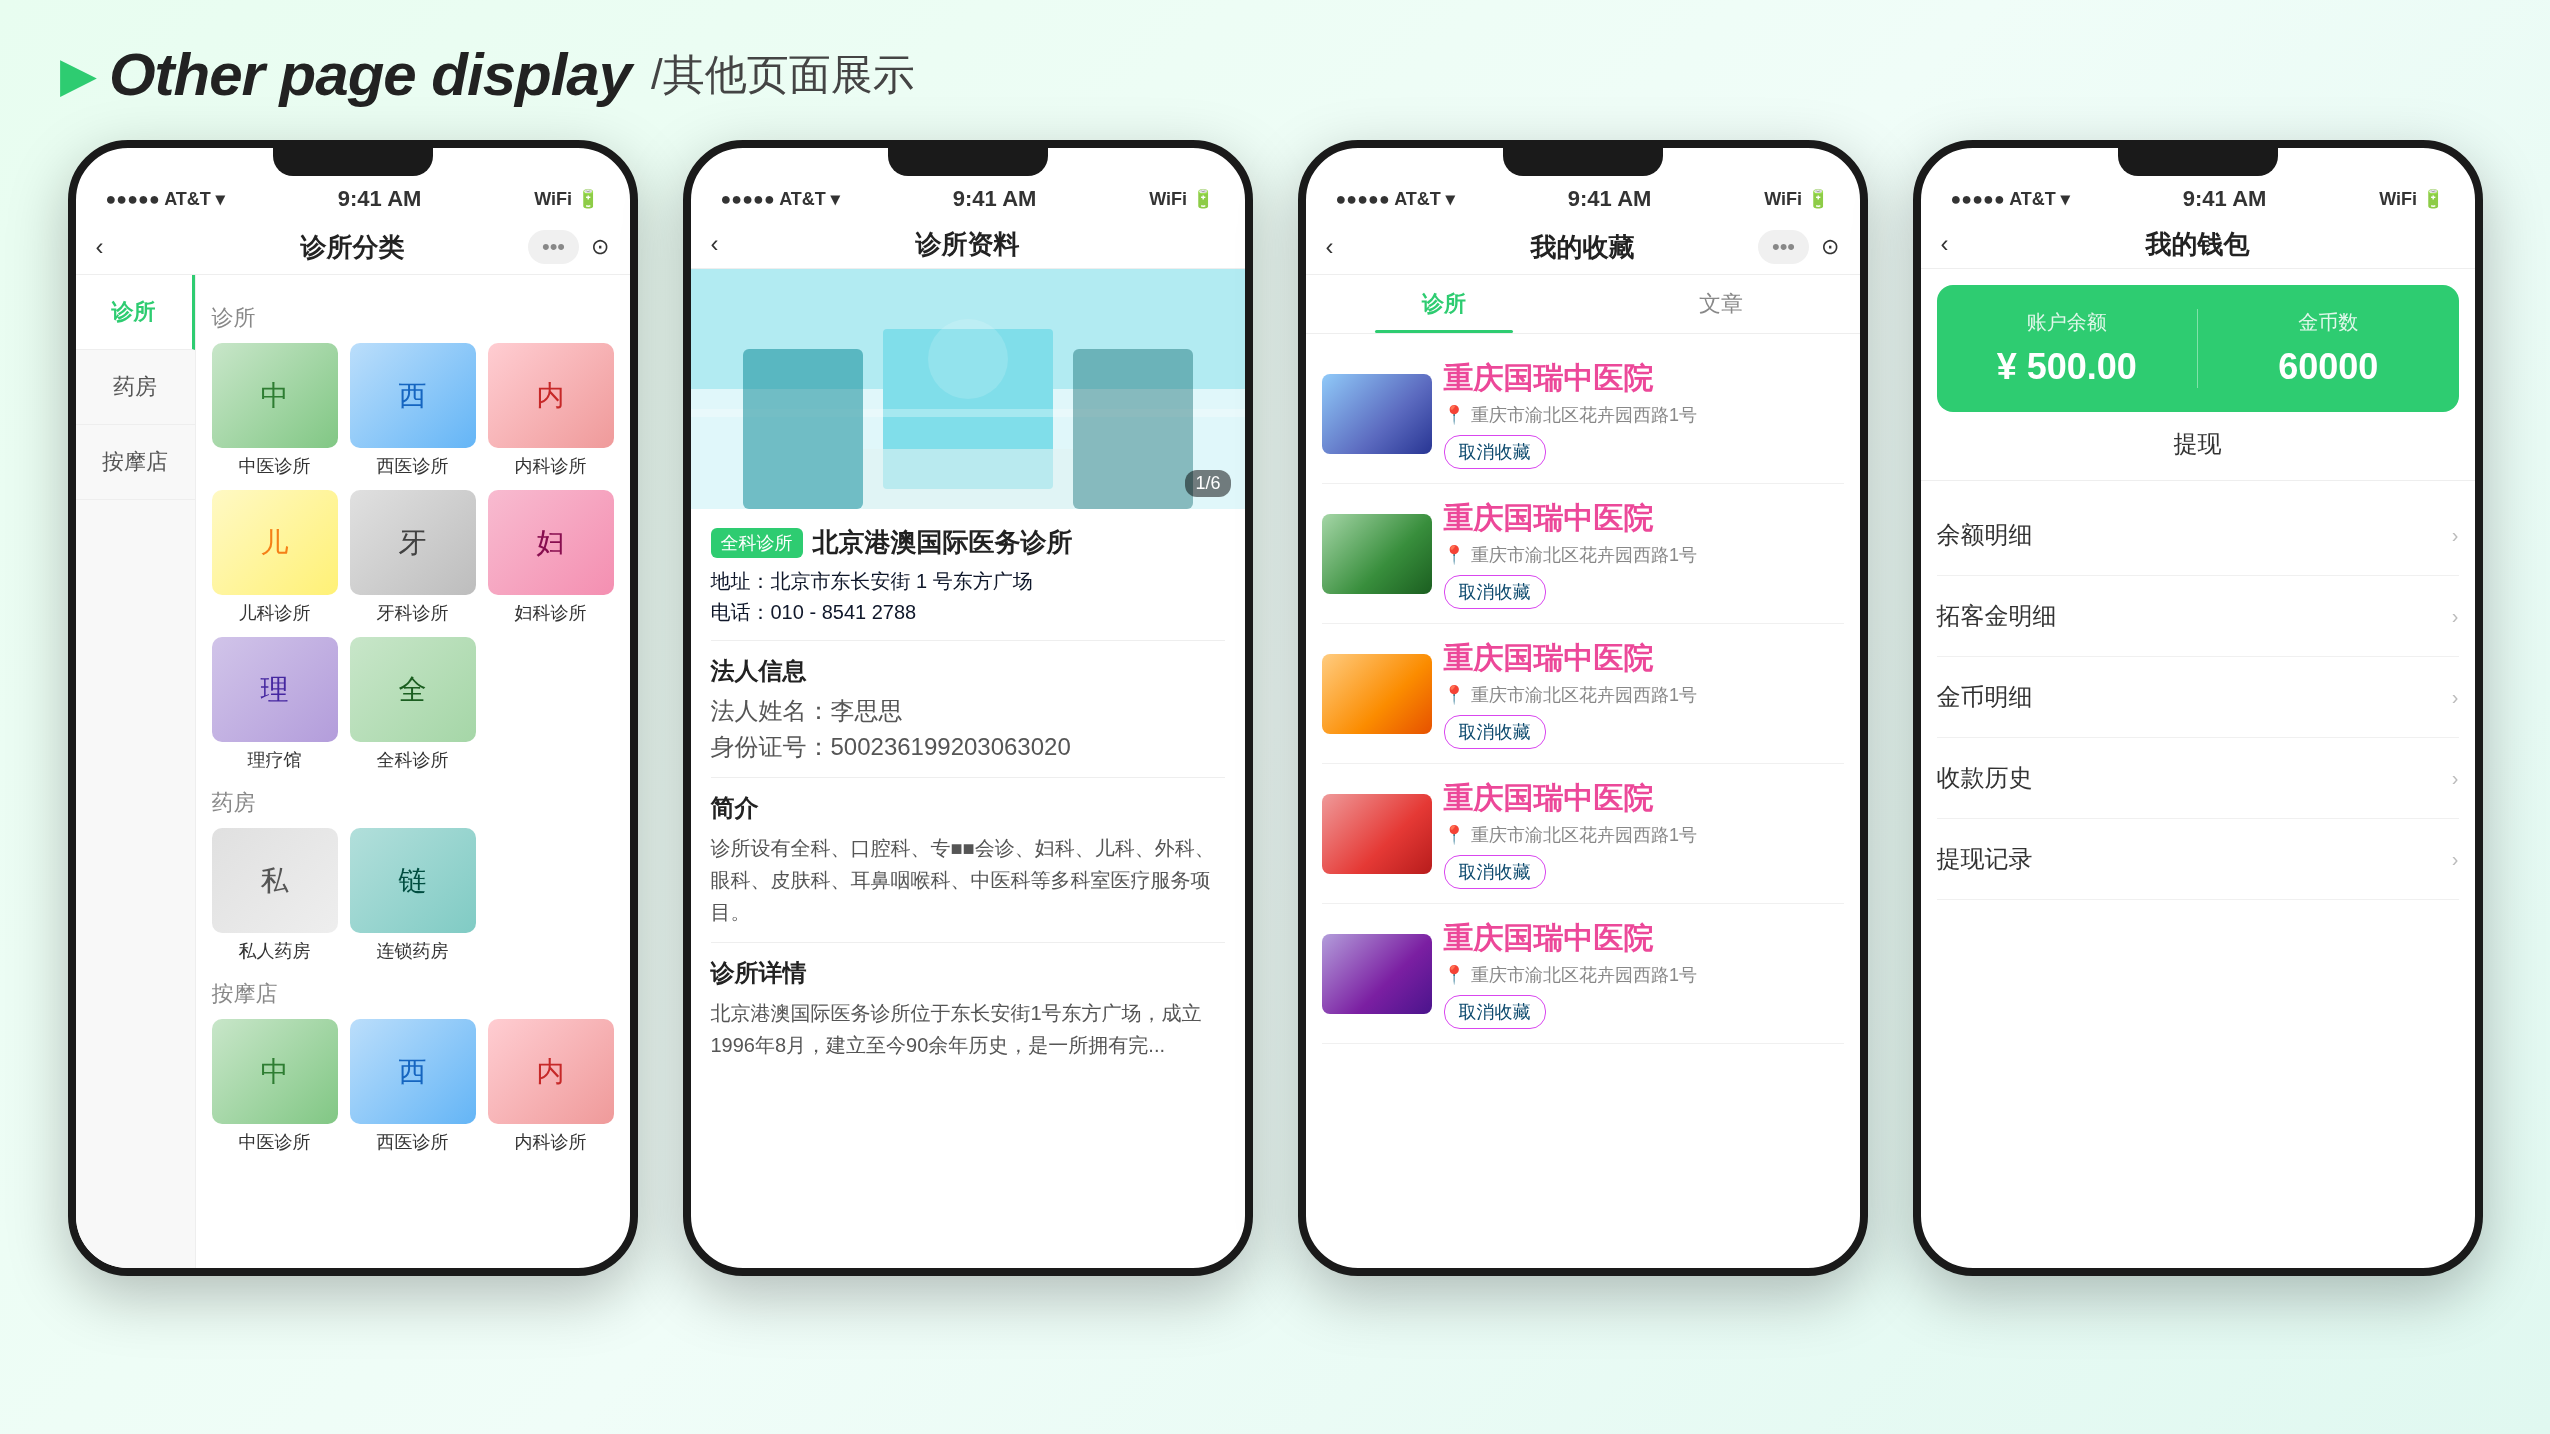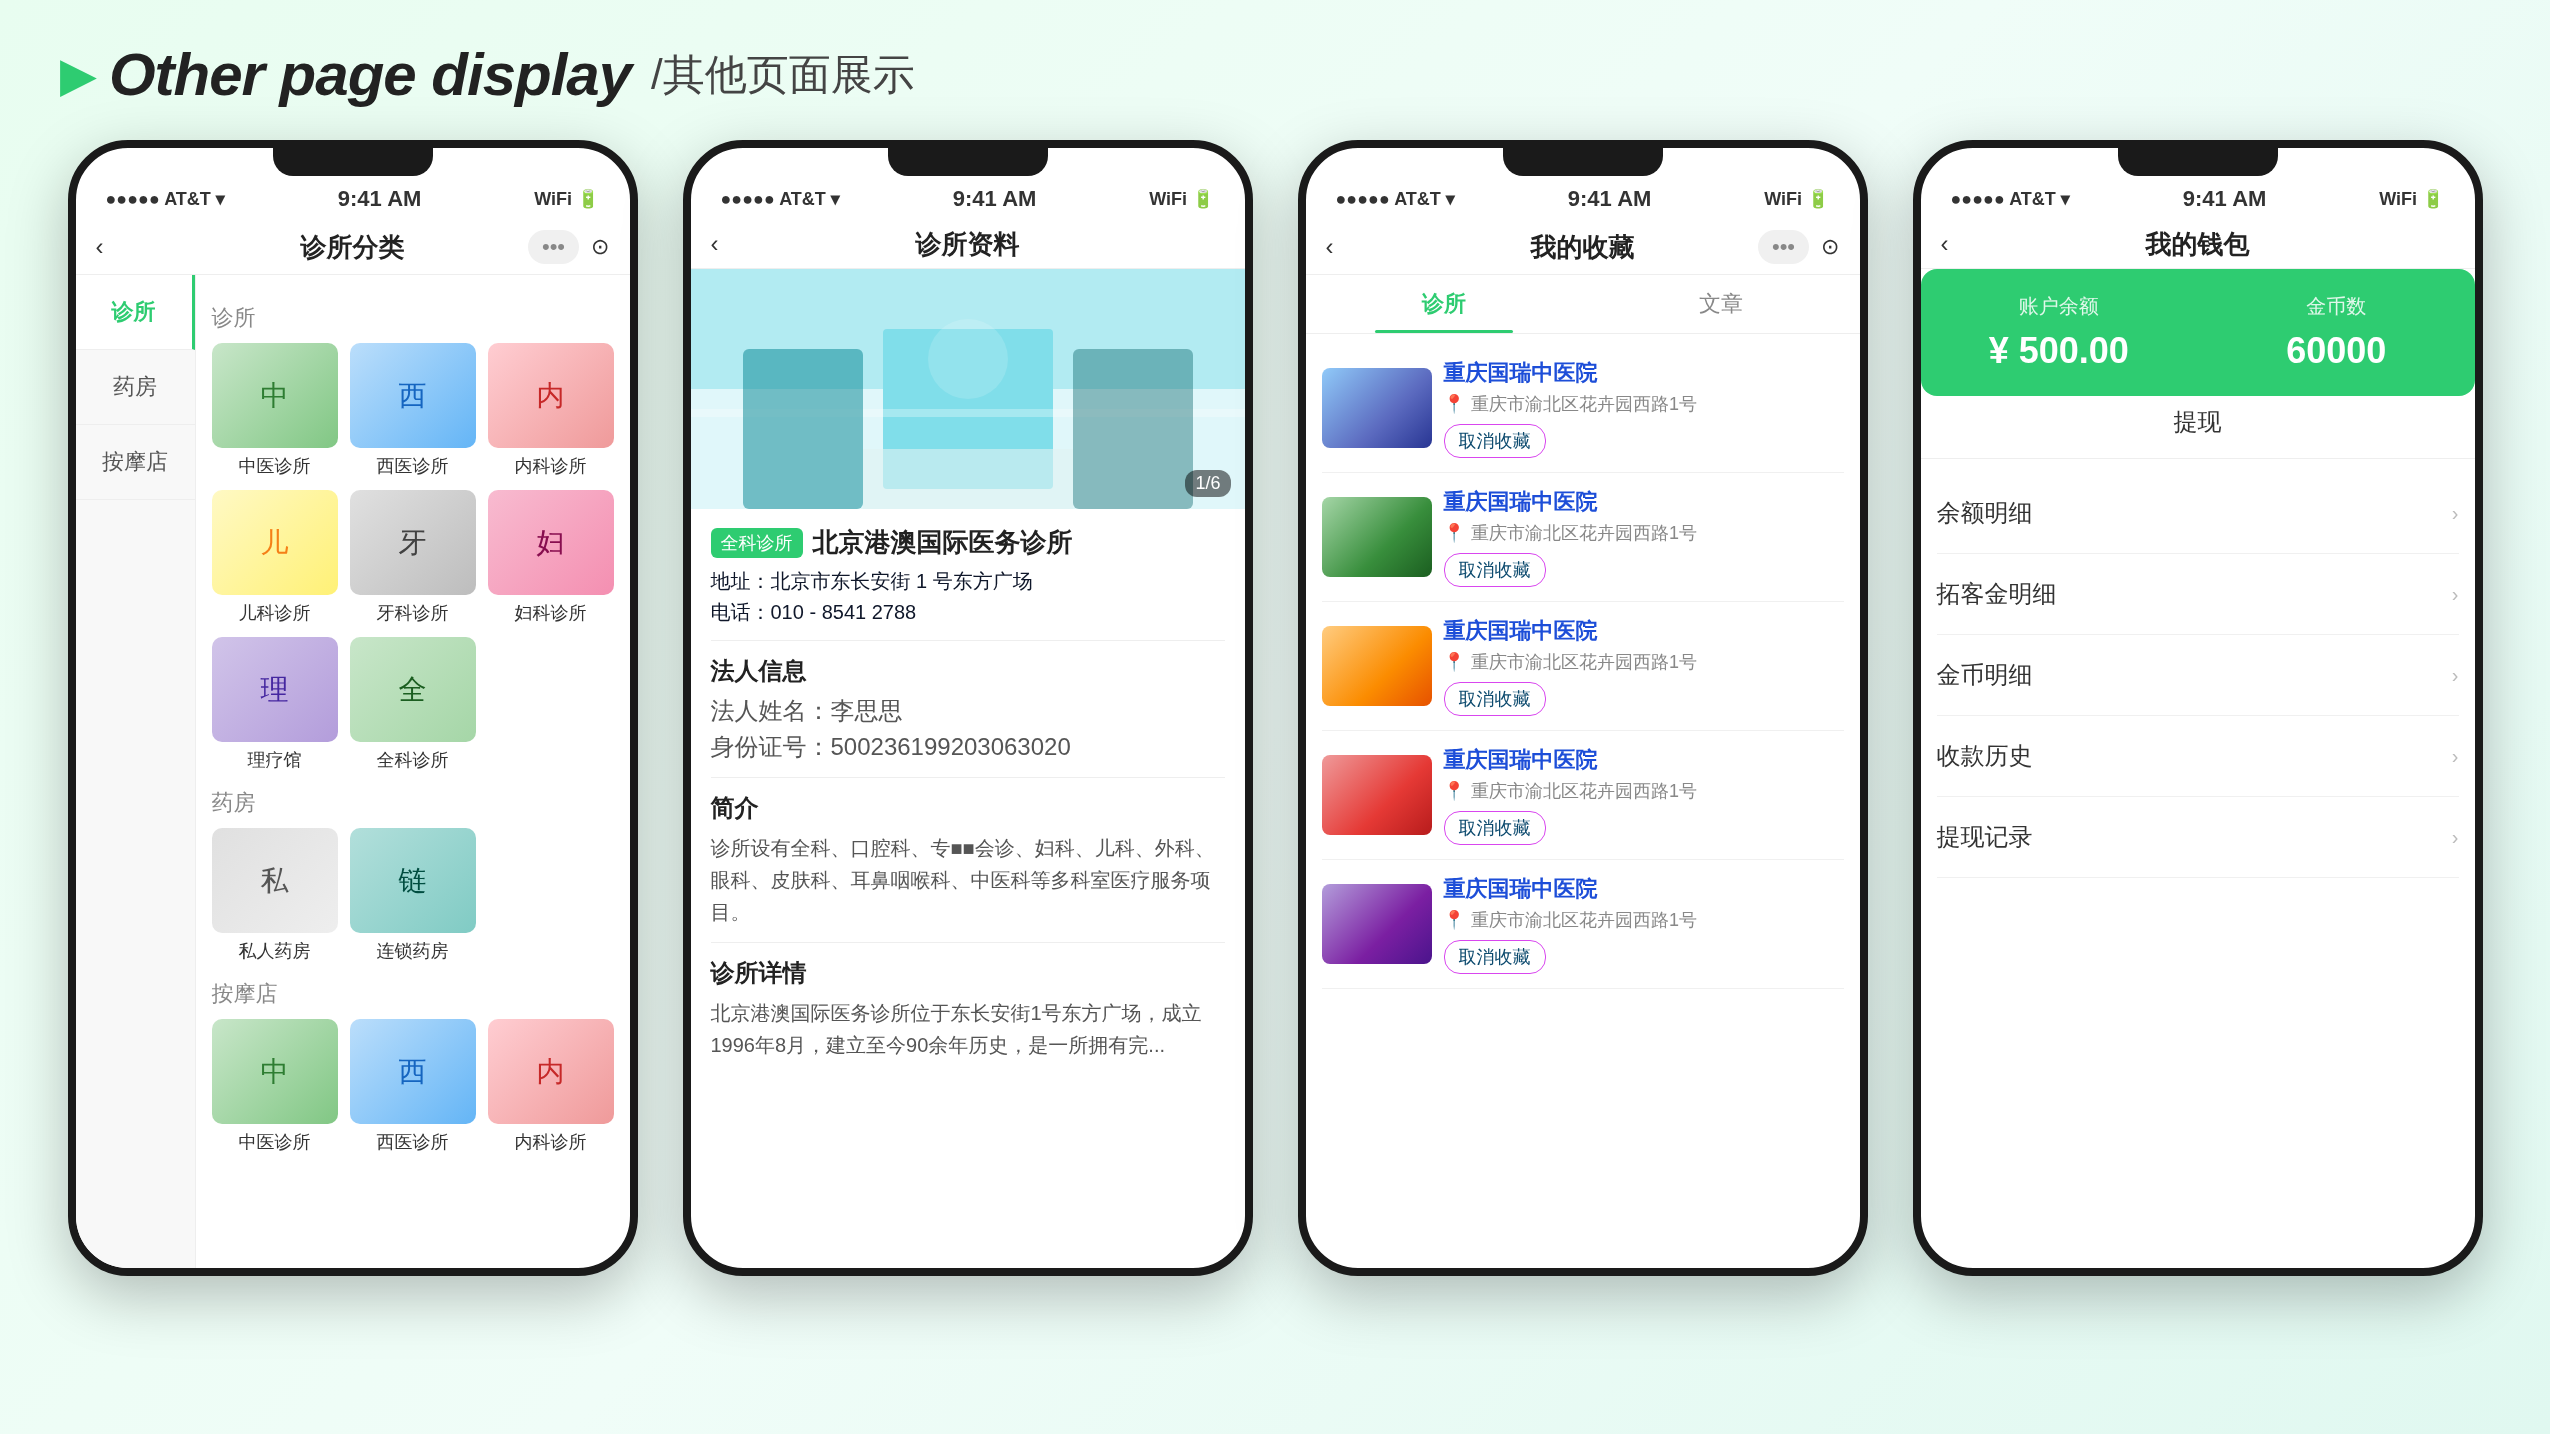--- a/index.html
+++ b/index.html
@@ -336,40 +336,40 @@
       background: linear-gradient(135deg, #e8f5e9, #a5d6a7);
       flex-shrink: 0;
       overflow: hidden;
     }
     .fav-img-inner {
       width: 100%;
       height: 100%;
       background: linear-gradient(135deg, #90caf9 0%, #5c6bc0 50%, #283593 100%);
     }
     .fav-details { flex: 1; }
-    .fav-name { font-size: 22px; font-weight: 600; color: #1d4ed8; margin-bottom: 4px; }
+    .fav-name { font-size: 30px; font-weight: 600; color: #ec4899; margin-bottom: 4px; }
     .fav-addr { font-size: 18px; color: #888; margin-bottom: 8px; display: flex; align-items: center; gap: 4px; }
     .fav-btn {
       border: 1px solid #d946ef;
       border-radius: 16px;
       padding: 4px 14px;
       font-size: 18px;
       color: #0c4a6e;
       cursor: pointer;
       display: inline-block;
     }
 
     
     .wallet-card {
+      margin: 16px;
       background: #2ecc71;
       border-radius: 16px;
       display: flex;
       padding: 24px 30px;
       gap: 30px;
-      align-items: center;
     }
     .wallet-col {
       flex: 1;
       text-align: center;
     }
     .wallet-col-divider {
       width: 1px;
       background: rgba(255,255,255,0.4);
     }
     .wallet-label {

